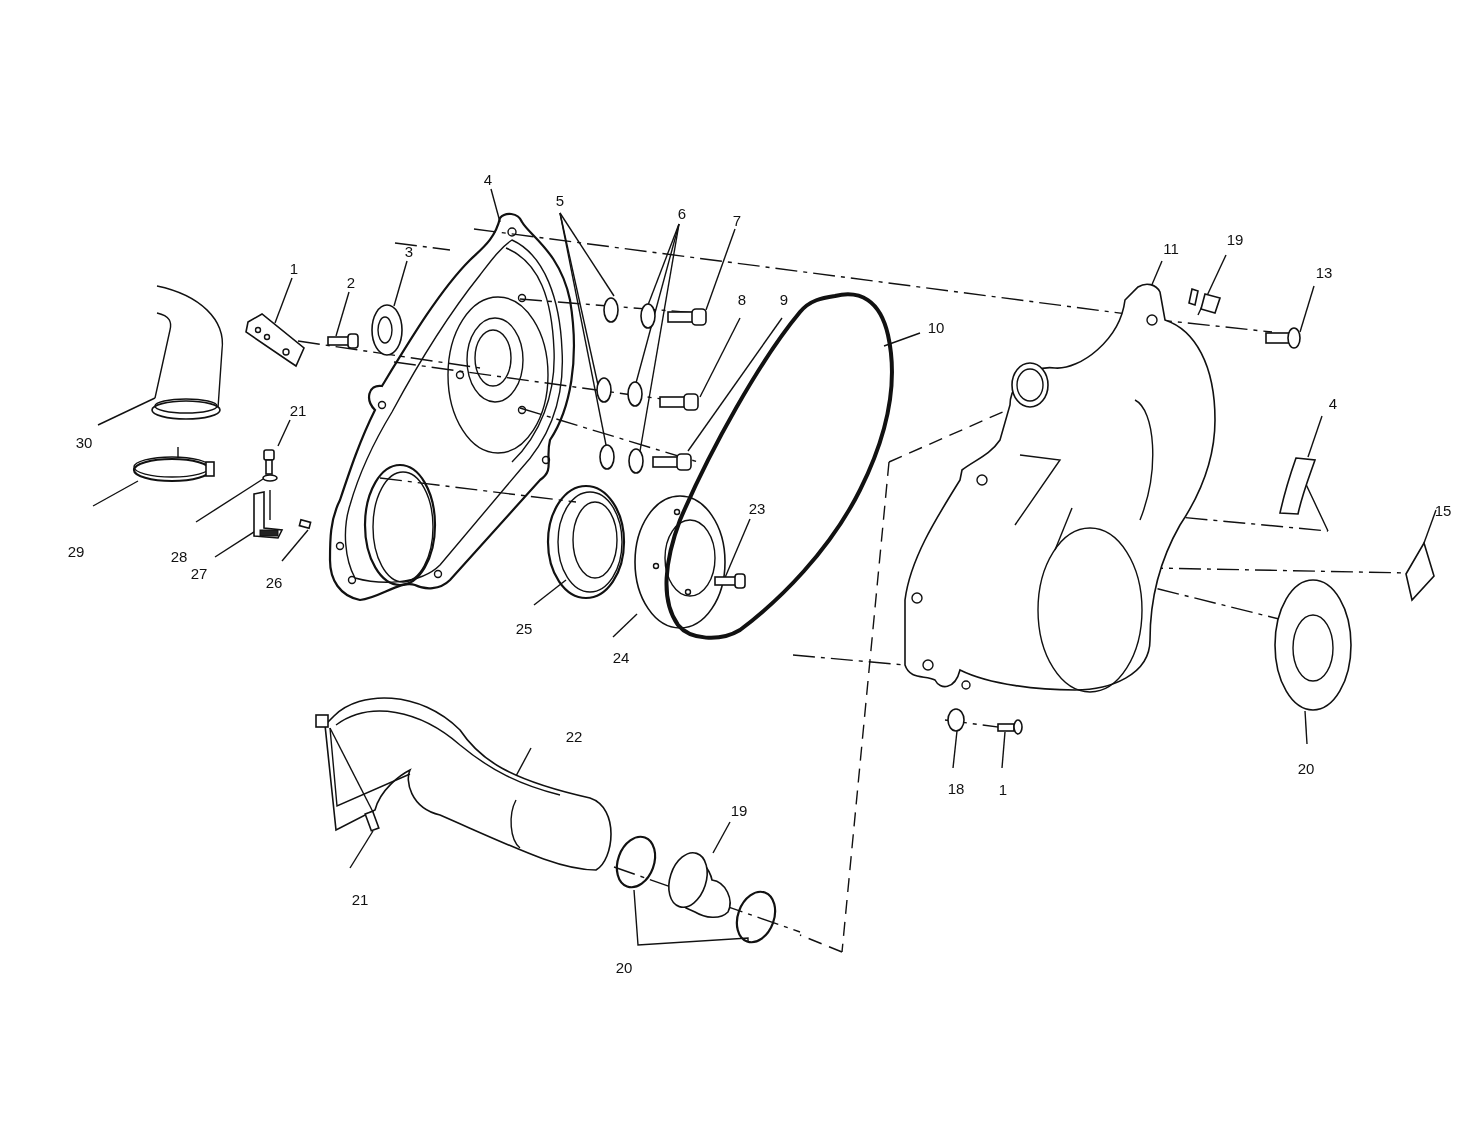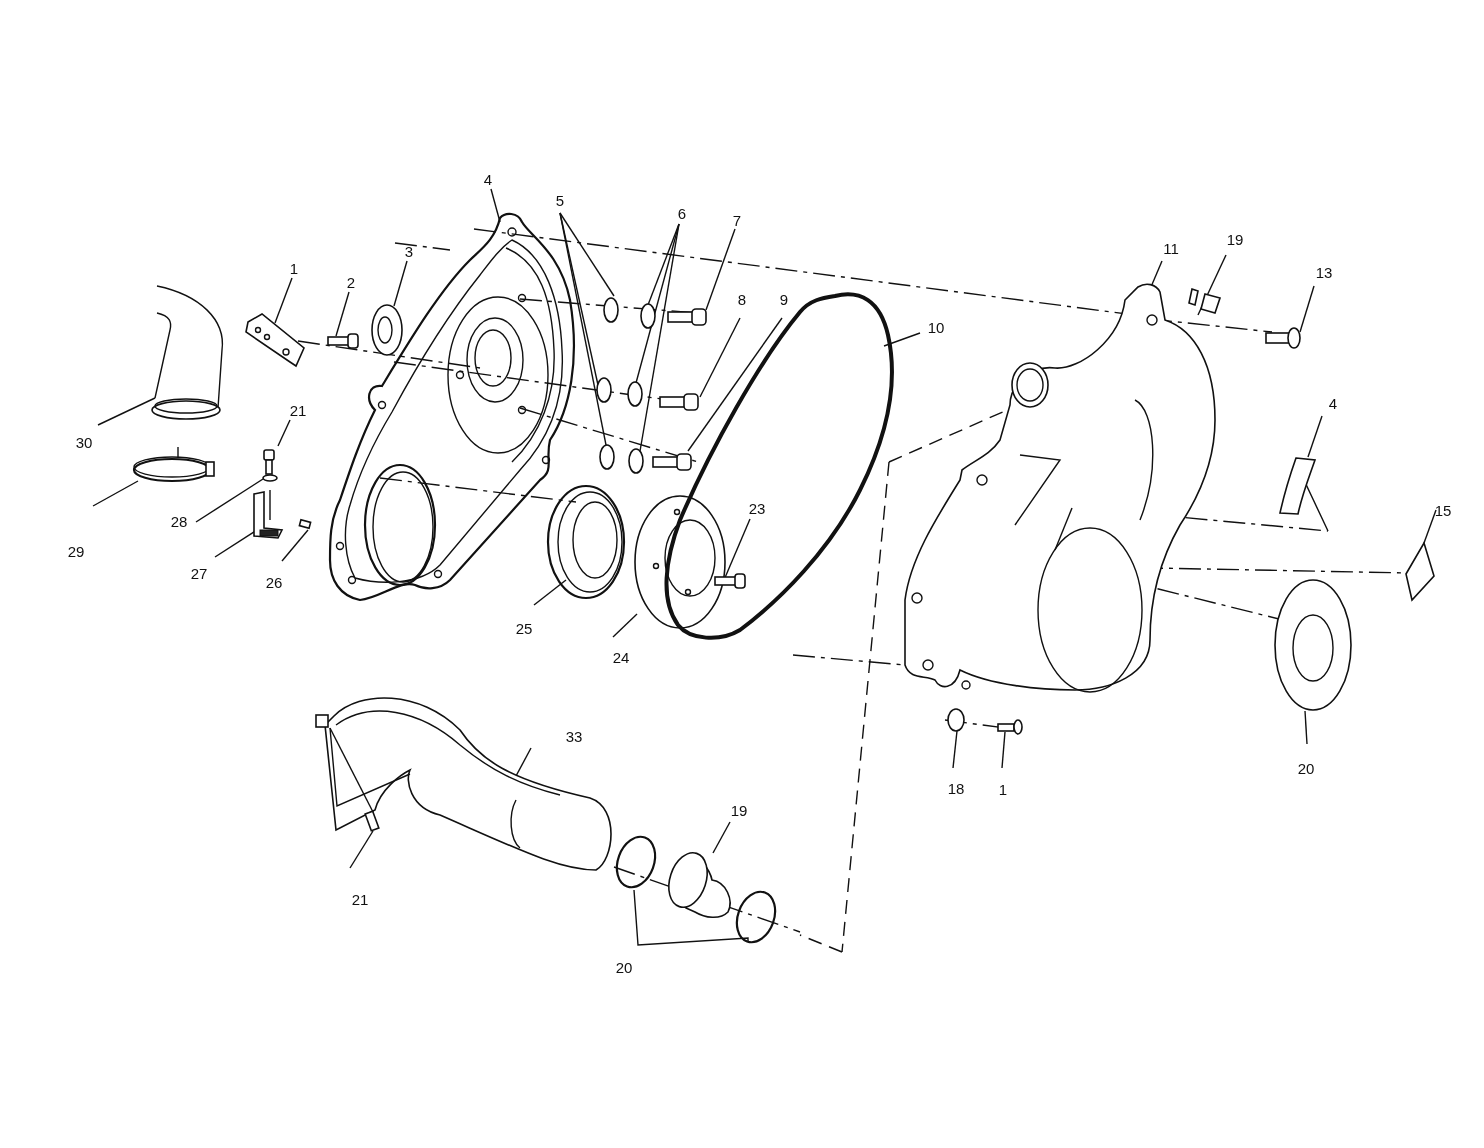--- a/index.html
+++ b/index.html
@@ -289,22 +289,22 @@
 <span class="callout" style="left:1324px;top:272px">13</span>
 <span class="callout" style="left:1333px;top:403px">4</span>
 <span class="callout" style="left:1443px;top:510px">15</span>
 <span class="callout" style="left:1306px;top:768px">20</span>
 <span class="callout" style="left:1003px;top:789px">1</span>
 <span class="callout" style="left:956px;top:788px">18</span>
 <span class="callout" style="left:739px;top:810px">19</span>
 <span class="callout" style="left:624px;top:967px">20</span>
 <span class="callout" style="left:298px;top:410px">21</span>
 <span class="callout" style="left:360px;top:899px">21</span>
-<span class="callout" style="left:574px;top:736px">33</span>
+<span class="callout" style="left:574px;top:736px">22</span>
 <span class="callout" style="left:757px;top:508px">23</span>
 <span class="callout" style="left:621px;top:657px">24</span>
 <span class="callout" style="left:524px;top:628px">25</span>
 <span class="callout" style="left:274px;top:582px">26</span>
 <span class="callout" style="left:199px;top:573px">27</span>
-<span class="callout" style="left:179px;top:521px">28</span>
+<span class="callout" style="left:179px;top:556px">28</span>
 <span class="callout" style="left:76px;top:551px">29</span>
 <span class="callout" style="left:84px;top:442px">30</span>
 </div>
 
 </body></html>

